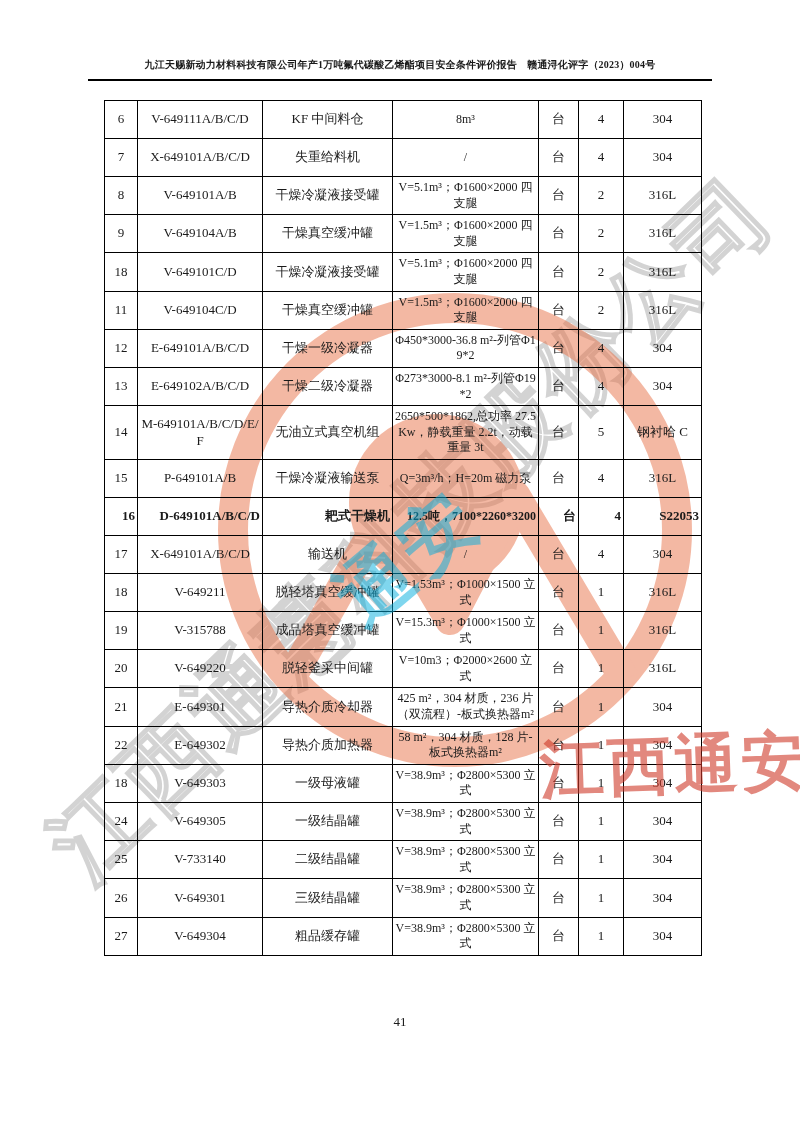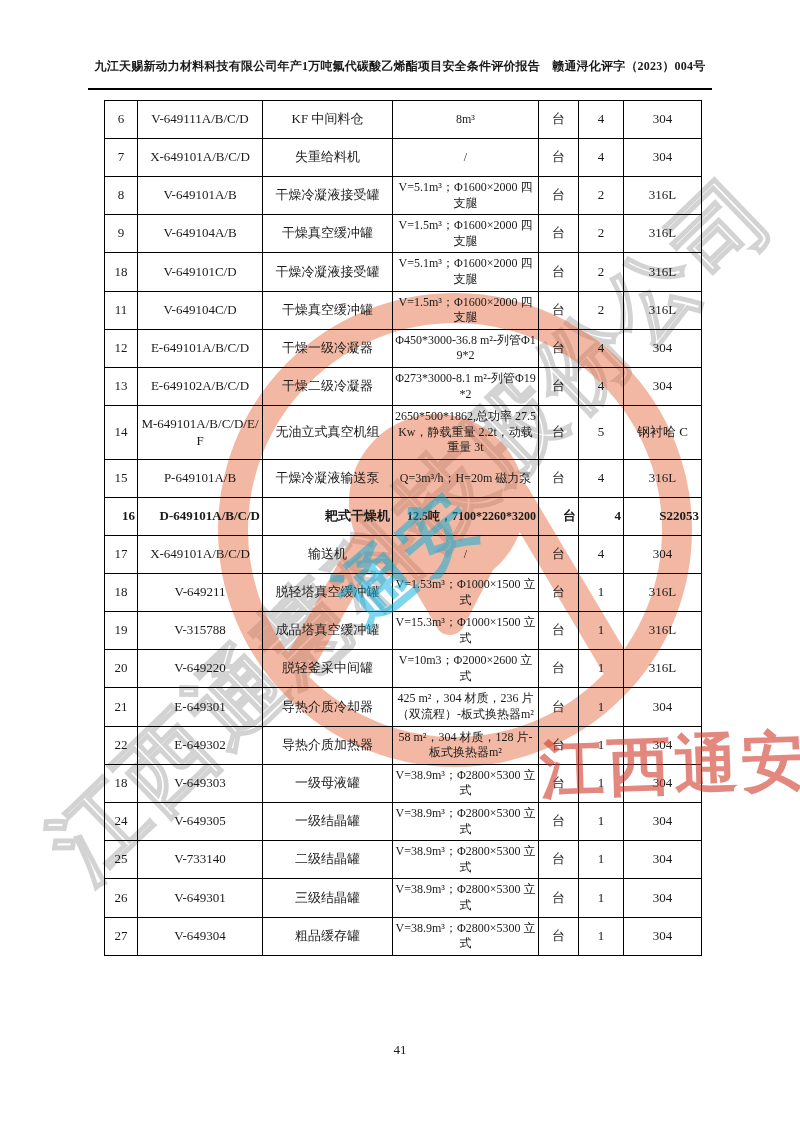--- a/index.html
+++ b/index.html
@@ -4,22 +4,22 @@
 <style>
   html,body{margin:0;padding:0;}
   body{
     width:800px;height:1131px;position:relative;background:#ffffff;
     font-family:"Liberation Serif","DejaVu Serif",serif;color:#1a1a1a;
     overflow:hidden;
   }
   
   .doc-header{
     position:absolute;left:88px;top:58px;width:624px;
-    border-bottom:2px solid #000;padding-bottom:13px;
-    font-size:12px;font-weight:bold;text-align:center;
+    border-bottom:2px solid #000;padding-bottom:7px;
+    font-size:10px;font-weight:bold;text-align:center;
     letter-spacing:0.2px;white-space:nowrap;z-index:1;
   }
   
   .equip-table{
     position:absolute;left:104px;top:100px;width:597px;
     border-collapse:collapse;table-layout:fixed;z-index:1;
   }
   .equip-table td{
     border:1px solid #000;text-align:center;vertical-align:middle;
     padding:3px 2px;font-size:13px;line-height:1.3;word-break:break-all;
@@ -29,21 +29,21 @@
   .col-tag{width:125px;}
   .col-name{width:130px;font-family:Liberation Serif, serif;}
   .col-spec{width:146px;}
   .col-unit{width:40px;}
   .col-qty{width:45px;}
   .col-material{width:78px;}
   td.col-spec{font-size:12px;}
   .bold-row td{font-weight:bold;text-align:right;}
   
   .page-footer{
-    position:absolute;left:0;top:1042px;width:100%;
+    position:absolute;left:0;top:1014px;width:100%;
     text-align:center;font-size:13px;z-index:1;
   }
   
   .wm{position:absolute;pointer-events:none;white-space:nowrap;}
   .wm-gray{
     left:66px;top:800px;z-index:0;
     font-size:92px;font-weight:bold;letter-spacing:4px;
     color:transparent;-webkit-text-stroke:2px rgba(145,145,145,0.40);
     transform:rotate(-44deg);transform-origin:left center;
     font-family:"Liberation Sans","DejaVu Sans",sans-serif;

